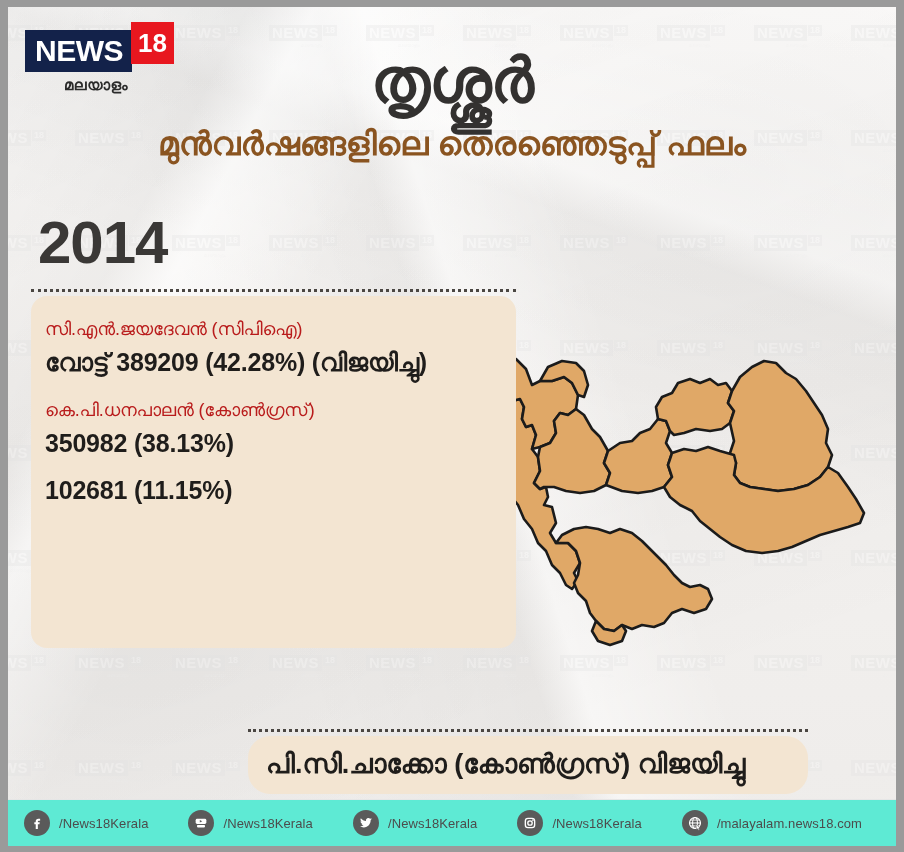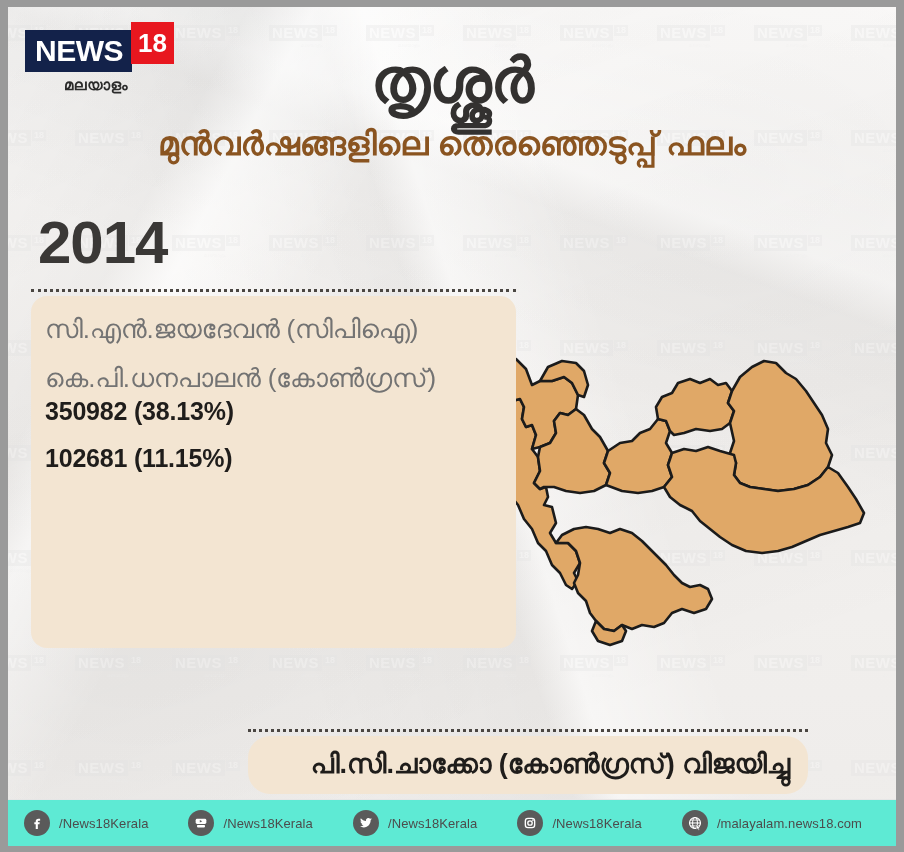--- a/index.html
+++ b/index.html
@@ -94,40 +94,40 @@
   #box2014 {
     position:absolute; left:23px; top:282px; width:485px; z-index:6;
     border-top:3px dotted #4a4642; padding-top:4px;
   }
   #box2014 .inner {
     background:#f3e5d2; border-radius:16px; padding:16px 0 16px 14px; min-height:352px;
   }
   .cand { margin-bottom:15px; }
   .cand:last-child { margin-bottom:0; }
   .cand .cname {
-    font-size:26px; color:#737373; line-height:34px; font-weight:normal;
+    font-size:18px; color:#b91c1c; line-height:34px; font-weight:normal;
     letter-spacing:-0.2px;
   }
   .cand .cvotes {
     font-size:25px; color:#1f1d1b; line-height:32px; font-weight:bold;
     letter-spacing:-0.2px; white-space:nowrap;
   }
 
   
   #y2009-label {
     position:absolute; left:248px; top:668px; z-index:6;
     font-size:44px; font-weight:bold; color:#3a3836; line-height:44px;
     letter-spacing:-1px;
   }
   #box2009 {
     position:absolute; left:240px; top:722px; width:560px; z-index:6;
     border-top:3px dotted #4a4642; padding-top:4px;
   }
   #box2009 .inner {
-    background:#f3e5d2; border-radius:22px; padding:10px 18px 12px 18px; text-align:right;
+    background:#f3e5d2; border-radius:22px; padding:10px 18px 12px 18px; text-align:left;
   }
   #box2009 .txt { font-size:27px; font-weight:bold; color:#1f1d1b; line-height:36px; }
 
   
   #footer {
     position:absolute; left:0; bottom:0; width:888px; height:47px; z-index:10;
     background:#5eead4; display:flex; align-items:center;
     padding-left:16px; border-top:1px solid #e6e6e6;
   }
   .fitem { display:flex; align-items:center; margin-right:40px; }
@@ -776,20 +776,21 @@
                  L194 288 L186 294 L176 292 Z"></path>
       </g>
     </svg>
   </div>
 
   <div id="y2014-label">2014</div>
   <div id="box2014">
     <div class="inner" id="cand-list">
       <div class="cand">
         <div class="cname">സി.എൻ.ജയദേവൻ (സിപിഐ)</div>
+        <div class="cvotes">വോട്ട് 389209 (42.28%) (വിജയിച്ചു)</div>
       </div>
       <div class="cand">
         <div class="cname">കെ.പി.ധനപാലൻ (കോൺഗ്രസ്)</div>
         <div class="cvotes">350982 (38.13%)</div>
       </div>
       <div class="cand">
         <div class="cvotes">102681 (11.15%)</div>
       </div>
     </div>
   </div>

